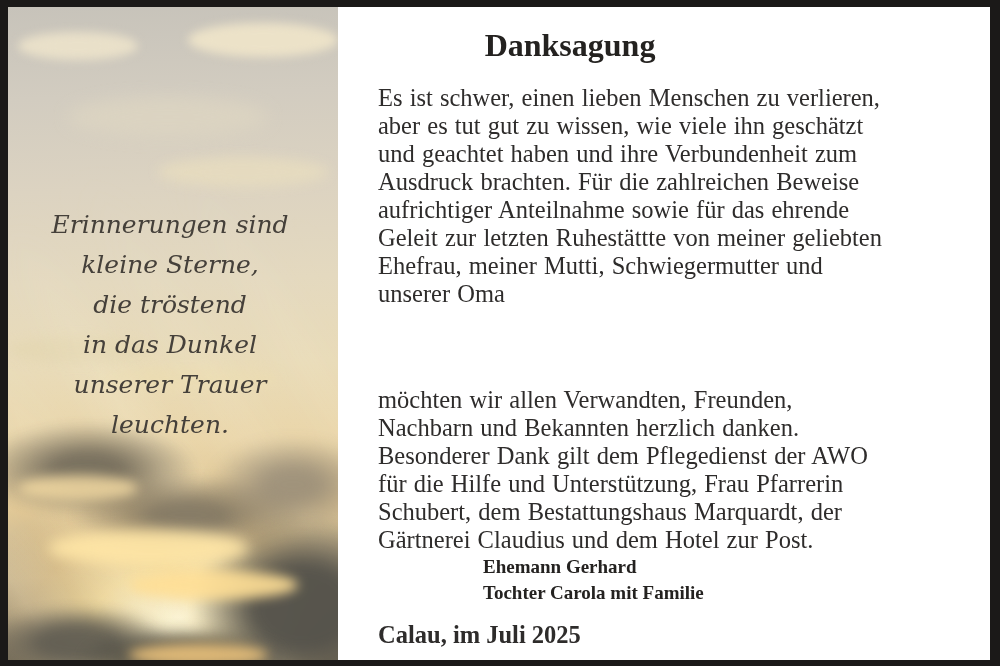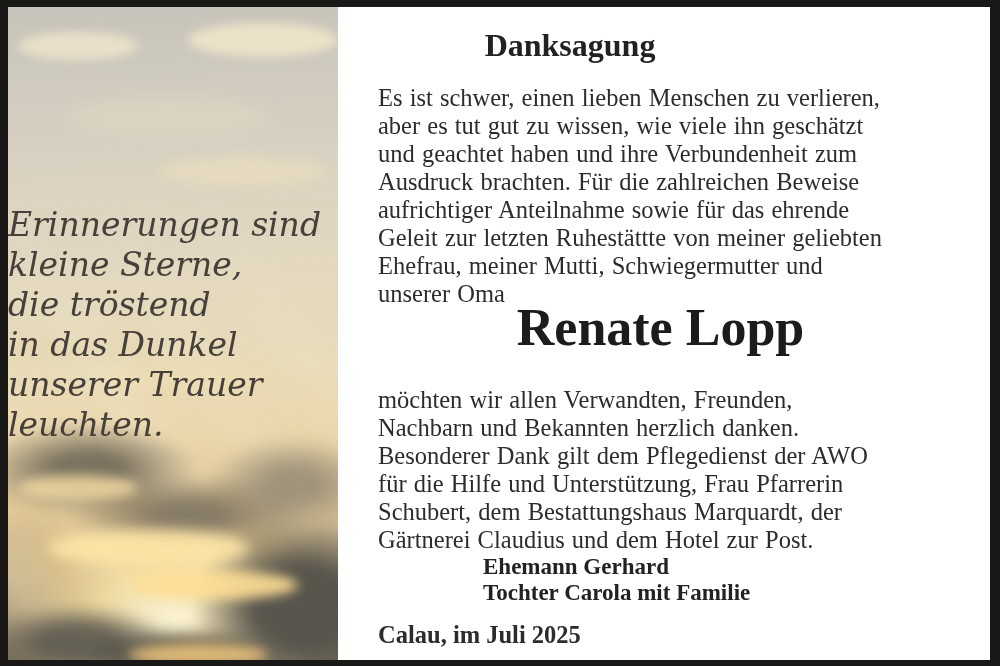--- a/index.html
+++ b/index.html
@@ -19,35 +19,35 @@
   .cloud{position:absolute;border-radius:50%;}
   .sun-glow{position:absolute;left:-45px;top:478px;width:430px;height:265px;
     background:radial-gradient(closest-side, rgba(255,247,214,0.97) 0%,
       rgba(255,230,164,0.8) 38%, rgba(255,216,140,0.35) 68%, rgba(255,216,140,0) 100%);}
   .rays{position:absolute;left:0;top:0;width:330px;height:653px;
     background:repeating-linear-gradient(58deg,
       rgba(255,250,230,0) 0px, rgba(255,250,230,0.25) 45px,
       rgba(255,250,230,0) 90px, rgba(255,250,230,0.14) 140px, rgba(255,250,230,0) 185px);
     -webkit-mask:radial-gradient(ellipse 120% 90% at 45% 92%, #000 0%, transparent 78%);
             mask:radial-gradient(ellipse 120% 90% at 45% 92%, #000 0%, transparent 78%);}
-  .poem{position:absolute;left:0;top:198px;width:324px;z-index:5;
-    font-family:"DejaVu Serif", serif;font-style:italic;font-size:33px;line-height:40px;
+  .poem{position:absolute;left:0;top:198px;width:324px;text-align:center;z-index:5;
+    font-family:"DejaVu Serif", serif;font-style:italic;font-size:25px;line-height:40px;
     color:#45403a;white-space:pre-line;}
 
   
   .content{position:absolute;left:370px;top:0;width:600px;height:566px;color:#2e2c2b;}
   .title{position:absolute;left:0;top:20px;width:384px;text-align:center;
     font-weight:bold;font-size:32px;line-height:36px;color:#242220;}
   .para{position:absolute;left:0;font-size:24.5px;line-height:28px;white-space:pre;
     word-spacing:1px;}
   .para-intro{top:77px;}
   .para-thanks{top:379px;}
   .deceased{position:absolute;left:0;top:292px;width:565px;text-align:center;
     font-weight:bold;font-size:52px;line-height:58px;color:#1e1c1b;}
-  .signature{position:absolute;left:105px;top:547px;font-weight:bold;font-size:23px;
+  .signature{position:absolute;left:105px;top:547px;font-weight:bold;font-size:19px;
     line-height:26px;white-space:pre-line;color:#242220;}
   .dateline{position:absolute;left:0;top:615px;font-size:24.5px;line-height:26px;font-weight:bold;}
 </style>
 </head>
 <body>
 
 <div class="stage">
   <div class="inner">
 
     <div class="photo">
@@ -87,21 +87,20 @@
 
       <div class="para para-intro">Es ist schwer, einen lieben Menschen zu verlieren,
 aber es tut gut zu wissen, wie viele ihn geschätzt
 und geachtet haben und ihre Verbundenheit zum
 Ausdruck brachten. Für die zahlreichen Beweise
 aufrichtiger Anteilnahme sowie für das ehrende
 Geleit zur letzten Ruhestättte von meiner geliebten
 Ehefrau, meiner Mutti, Schwiegermutter und
 unserer Oma</div>
 
-      <div class="deceased">Renate Lopp</div>
 
       <div class="para para-thanks">möchten wir allen Verwandten, Freunden,
 Nachbarn und Bekannten herzlich danken.
 Besonderer Dank gilt dem Pflegedienst der AWO
 für die Hilfe und Unterstützung, Frau Pfarrerin
 Schubert, dem Bestattungshaus Marquardt, der
 Gärtnerei Claudius und dem Hotel zur Post.</div>
 
       <div class="signature">Ehemann Gerhard
 Tochter Carola mit Familie</div>

